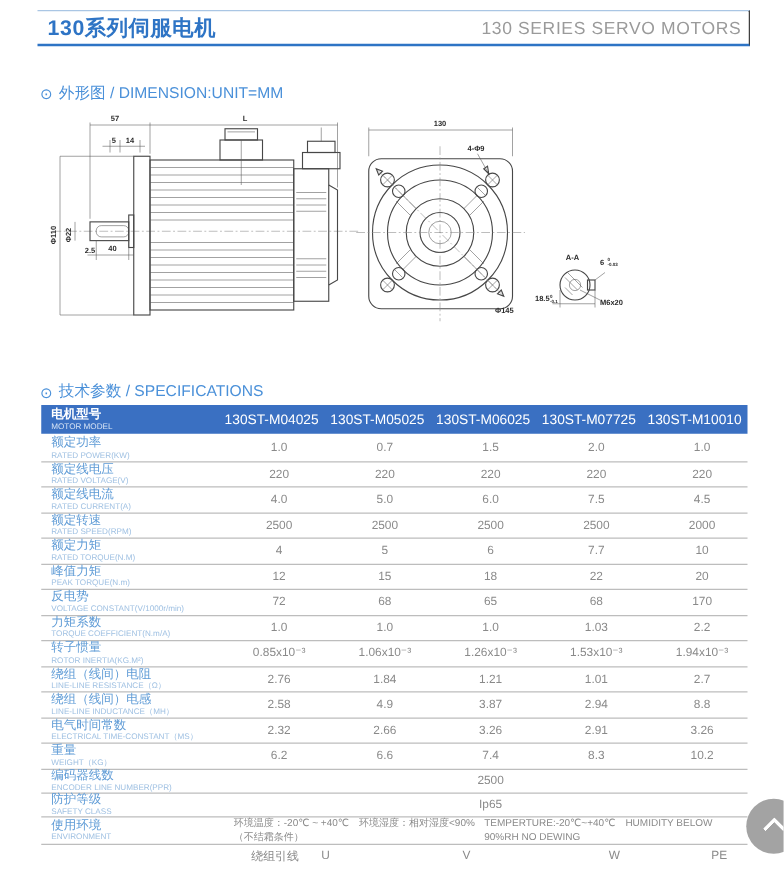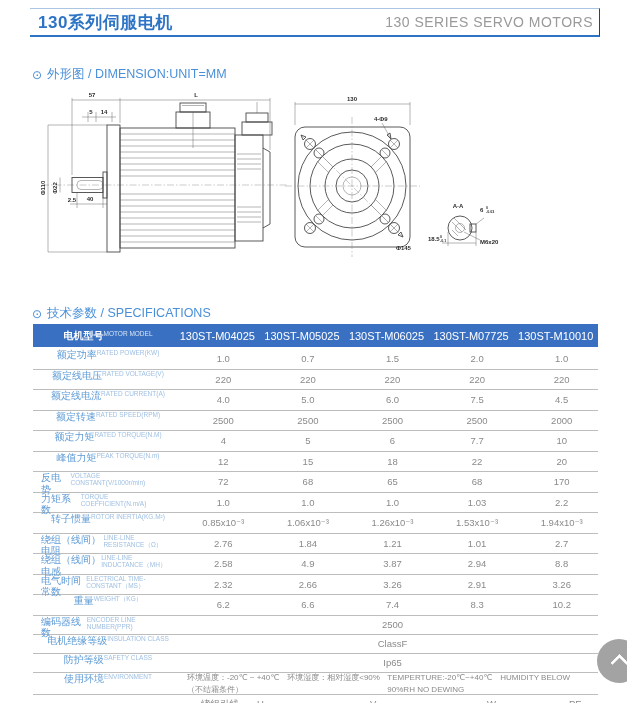--- a/index.html
+++ b/index.html
@@ -26,21 +26,21 @@
   .drawing { position:absolute; left:30px; top:88px; width:570px; height:208px; }
   .drawing svg { width:100%; height:100%; }
   .dline  { stroke:#474747; stroke-width:0.9; fill:none; }
   .dthin  { stroke:#5a5a5a; stroke-width:0.45; fill:none; }
   .dcenter{ stroke:#8a8a8a; stroke-width:0.45; fill:none; stroke-dasharray:7 2 1.5 2; }
   .dtext  { font-size:6px; font-weight:bold; fill:#2b2b2b; }
   .dtol   { font-size:3.6px; font-weight:bold; fill:#2b2b2b; }
   
   .tbl { position:absolute; left:33px; top:324px; width:565px; }
   .t-head { display:flex; height:23px; background:#3a70c2; color:#fff; align-items:center; margin-bottom:2px; }
-  .c-label { width:142px; padding-left:8px; display:flex; flex-direction:row; justify-content:center; }
+  .c-label { width:142px; padding-left:8px; display:flex; flex-direction:column; justify-content:center; }
   .t-head .zh { color:#ffffff; font-size:10px; font-weight:bold; line-height:1.15; }
   .t-head .en { color:#d7e4f5; font-size:6.5px; line-height:1.15; }
   .c-model { flex:1; text-align:center; font-size:11px; color:#ffffff; }
   .t-row { display:flex; align-items:stretch; height:20.5px; border-bottom:1px solid #bdbdbd;gap:12px; }
   .t-row.srow { height:19.2px; }
   .t-row.env  { height:22px; }
   .zh { font-size:10px; color:#5e9bd6; line-height:1.15; }
   .en { font-size:6.5px; color:#9fc0e2; line-height:1.15; }
   .c-val { flex:1; display:flex; align-items:center; justify-content:center; font-size:9.5px; color:#8a8a8a; }
   .c-span { flex:1; display:flex; align-items:center; justify-content:center; font-size:9.5px; color:#8a8a8a; }
@@ -413,27 +413,20 @@
 
     <div class="t-row srow">
       <div class="c-label">
           <div class="zh">编码器线数</div>
           <div class="en">ENCODER LINE NUMBER(PPR)</div>
         </div>
       <div class="c-span">2500</div>
     </div>
     <div class="t-row srow">
       <div class="c-label">
-          <div class="zh">电机绝缘等级</div>
-          <div class="en">INSULATION CLASS</div>
-        </div>
-      <div class="c-span">ClassF</div>
-    </div>
-    <div class="t-row srow">
-      <div class="c-label">
           <div class="zh">防护等级</div>
           <div class="en">SAFETY CLASS</div>
         </div>
       <div class="c-span">Ip65</div>
     </div>
 
     <div class="t-row env">
       <div class="c-label">
           <div class="zh">使用环境</div>
           <div class="en">ENVIRONMENT</div>

